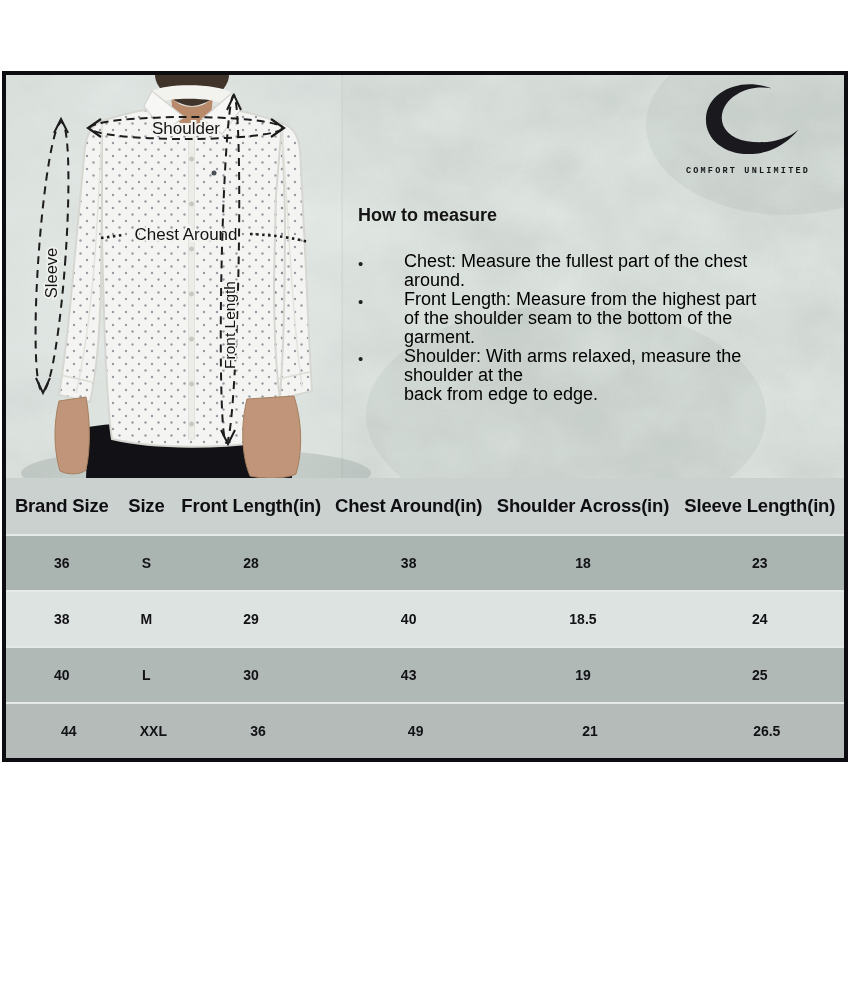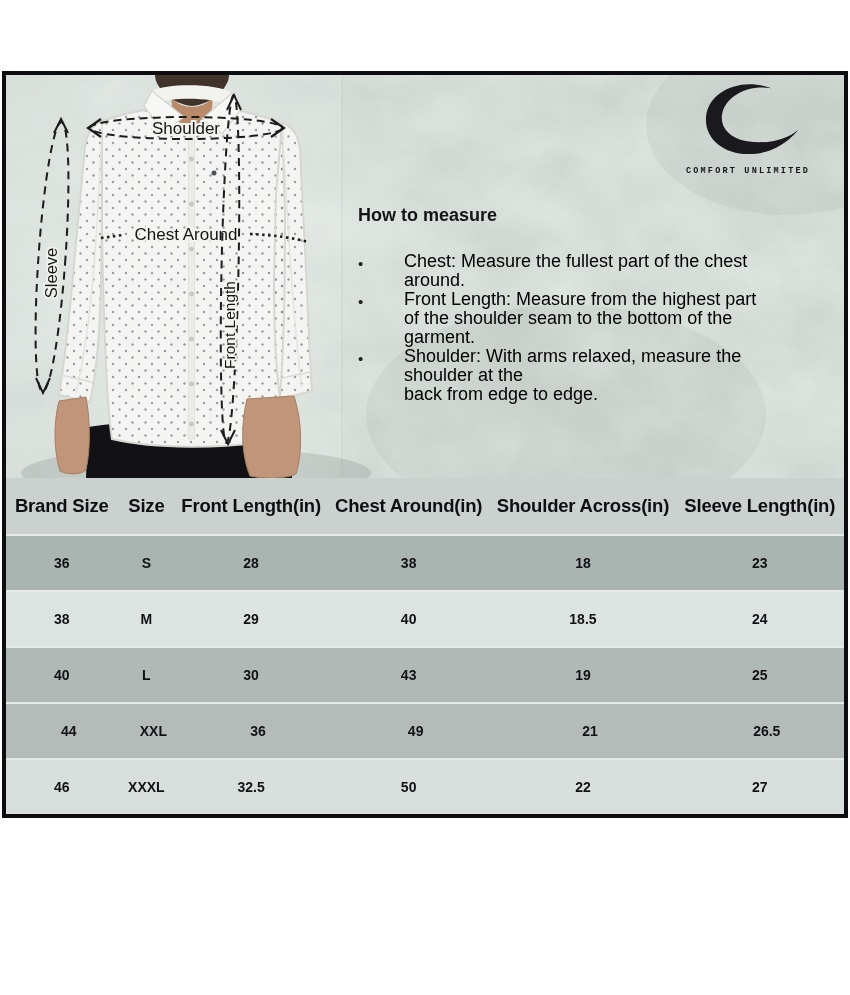--- a/index.html
+++ b/index.html
@@ -242,24 +242,16 @@
           <td>25</td>
         </tr>
         <tr class="r4">
           <td>44</td>
           <td>XXL</td>
           <td>36</td>
           <td>49</td>
           <td>21</td>
           <td>26.5</td>
         </tr>
-        <tr class="r5">
-          <td>46</td>
-          <td>XXXL</td>
-          <td>32.5</td>
-          <td>50</td>
-          <td>22</td>
-          <td>27</td>
-        </tr>
       </tbody>
     </table>
   </div>
 </div>
 
 </body></html>

